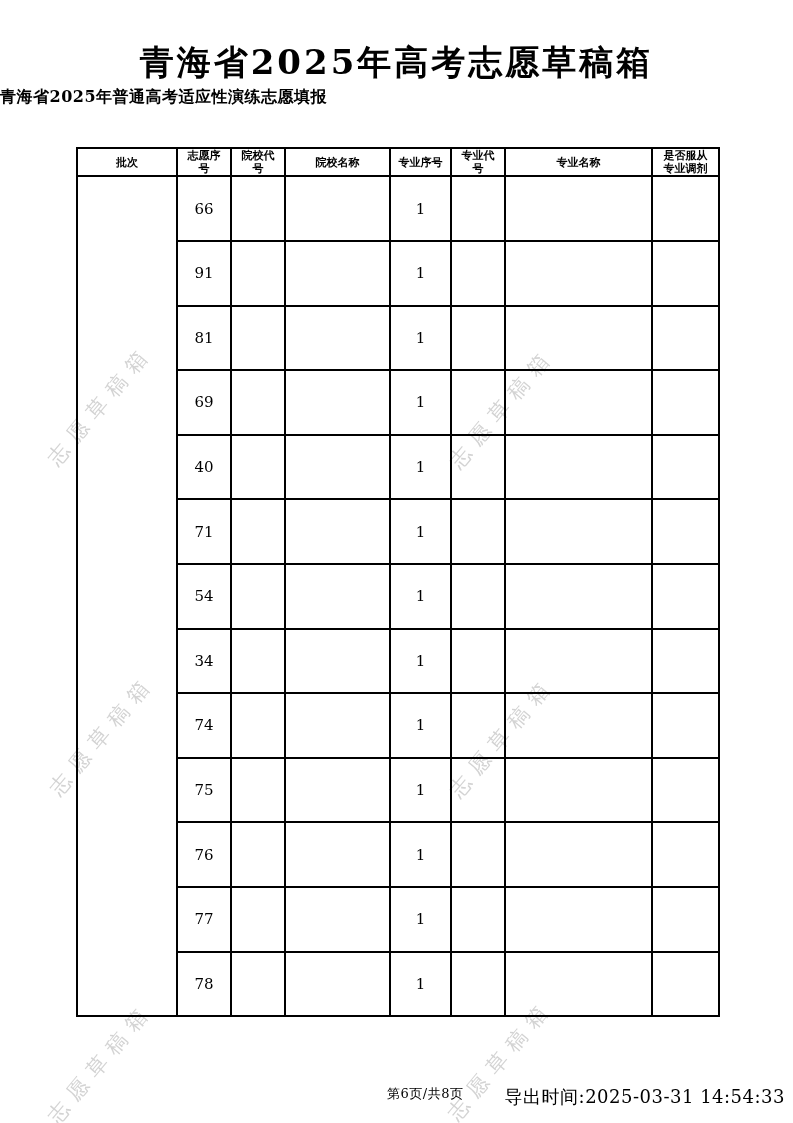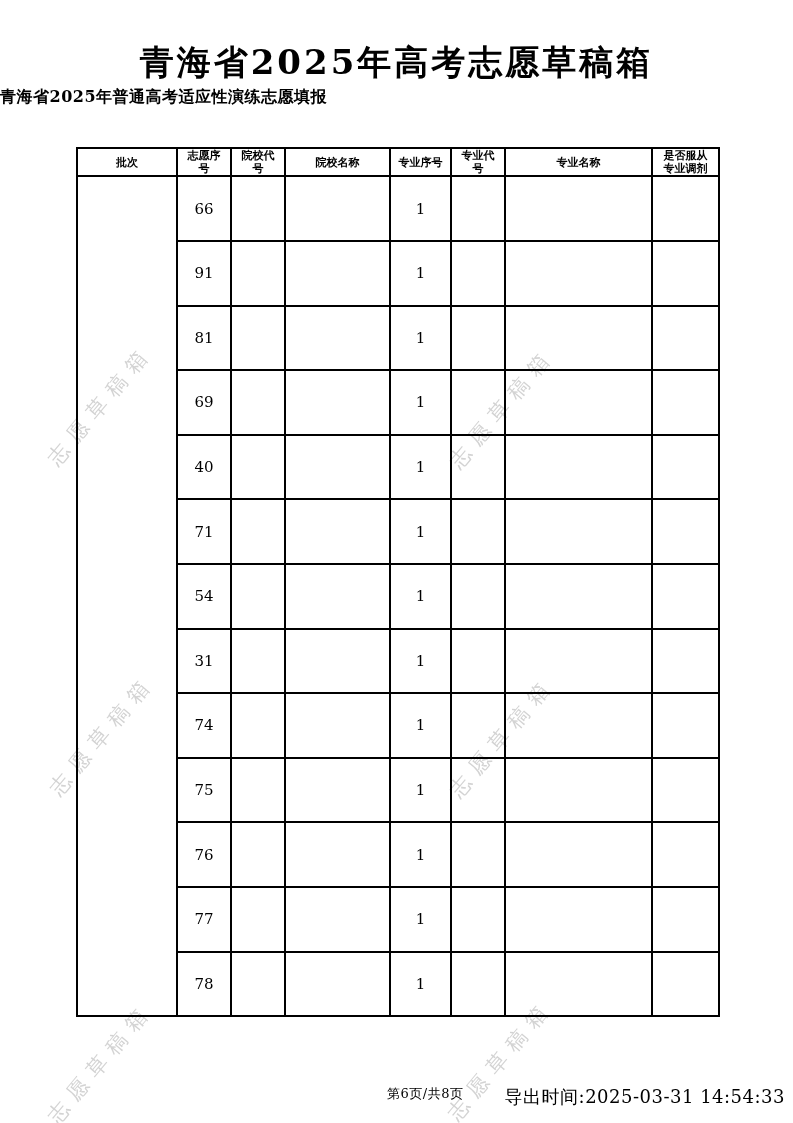--- a/index.html
+++ b/index.html
@@ -188,21 +188,21 @@
         <tr>
           <td>54</td>
           <td></td>
           <td></td>
           <td>1</td>
           <td></td>
           <td></td>
           <td></td>
         </tr>
         <tr>
-          <td>31</td>
+          <td>34</td>
           <td></td>
           <td></td>
           <td>1</td>
           <td></td>
           <td></td>
           <td></td>
         </tr>
         <tr>
           <td>74</td>
           <td></td>

